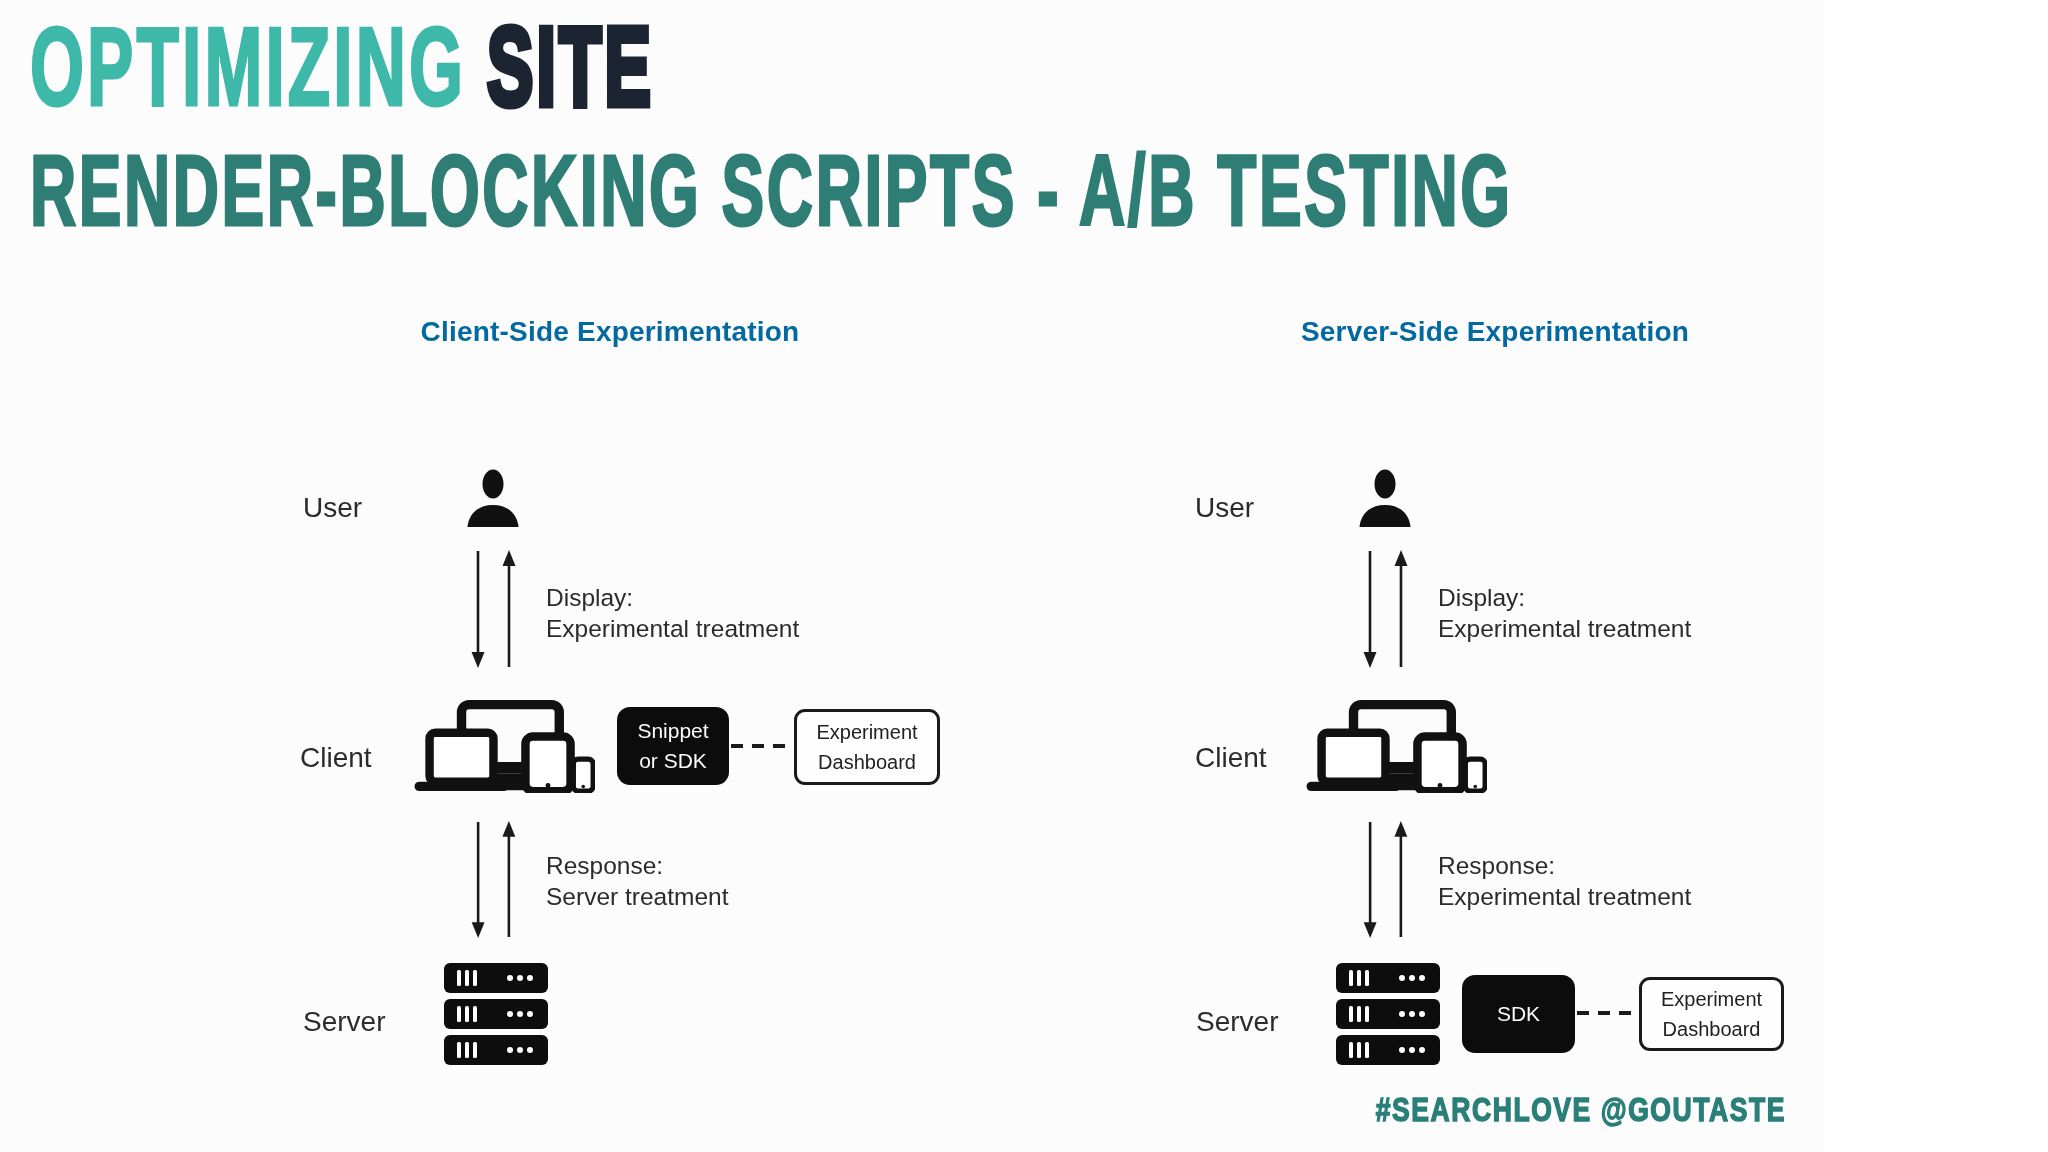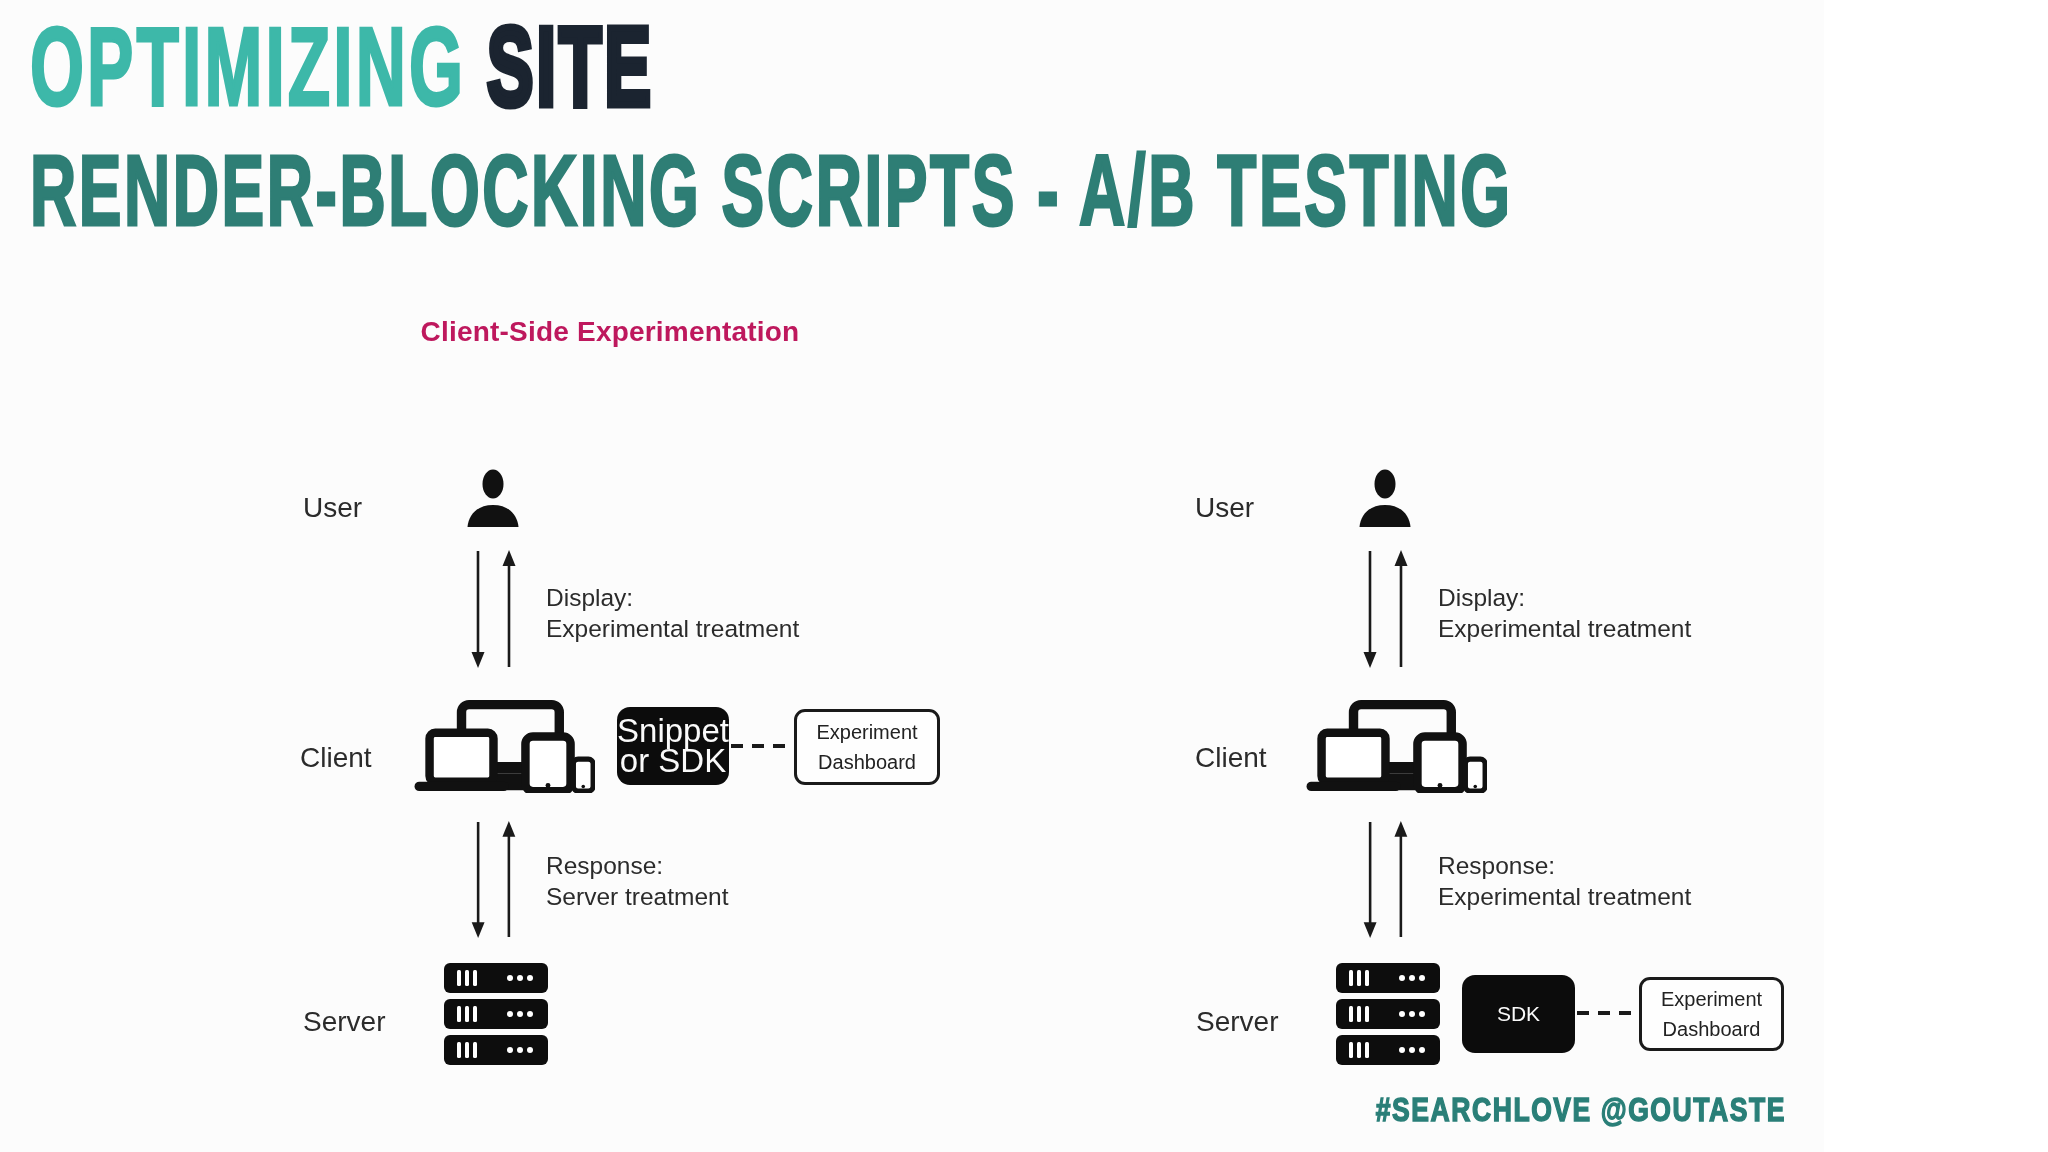--- a/index.html
+++ b/index.html
@@ -21,31 +21,31 @@
   .subheadline{
     position:absolute;left:30px;top:138px;
     font-size:100px;font-weight:bold;line-height:1.05;
     letter-spacing:4px;white-space:nowrap;
     color:#2e7e75;-webkit-text-stroke:3px #2e7e75;
     transform:scaleX(0.64);transform-origin:left top;
   }
   
   .diagram-heading{
     position:absolute;width:600px;text-align:center;
-    font-size:28px;font-weight:bold;color:#be185d;letter-spacing:.2px;
+    font-size:28px;font-weight:bold;color:#0369a1;letter-spacing:.2px;
   }
   
   .row-label{position:absolute;font-size:28px;color:#2b2b2b;}
   
   .arrow-note{position:absolute;font-size:24.5px;line-height:31px;color:#2b2b2b;margin-left:13px;}
   
   .black-box{
     position:absolute;background:#0c0c0c;border-radius:13px;
     color:#fafafa;display:flex;flex-direction:column;justify-content:center;
-    text-align:center;font-size:33px;line-height:30px;
+    text-align:center;font-size:21px;line-height:30px;
   }
   .outline-box{
     position:absolute;background:#fefefe;border:3px solid #1a1a1a;border-radius:11px;
     color:#222;display:flex;flex-direction:column;justify-content:center;
     text-align:center;font-size:20px;line-height:30px;box-sizing:border-box;
   }
   .dashed-link{
     position:absolute;height:4px;
     background:repeating-linear-gradient(90deg,#1a1a1a 0 12px,transparent 12px 21px);
   }
@@ -143,20 +143,21 @@
   <div class="arrow-note" style="left:533px;top:850px;">
     <span style="display:block;">Response:</span>
     <span style="display:block;">Server treatment</span>
   </div>
 
   <div class="row-label" style="left:303px;top:1006px;">Server</div>
   <svg class="icon" style="left:444px;top:963px;" width="104" height="102" viewBox="0 0 104 102">
       <use href="#server-glyph"></use>
     </svg>
 
+  <div class="diagram-heading" style="left:1195px;top:316px;">Server-Side Experimentation</div>
 
   <div class="row-label" style="left:1195px;top:492px;">User</div>
   <svg class="icon" style="left:1357px;top:469px;" width="56" height="59" viewBox="0 0 56 59">
       <use href="#user-glyph"></use>
     </svg>
 
   <svg class="icon" style="left:1360px;top:549px;" width="51" height="120" viewBox="0 0 51 120">
       <use href="#arrows-glyph"></use>
     </svg>
   <div class="arrow-note" style="left:1425px;top:582px;">

